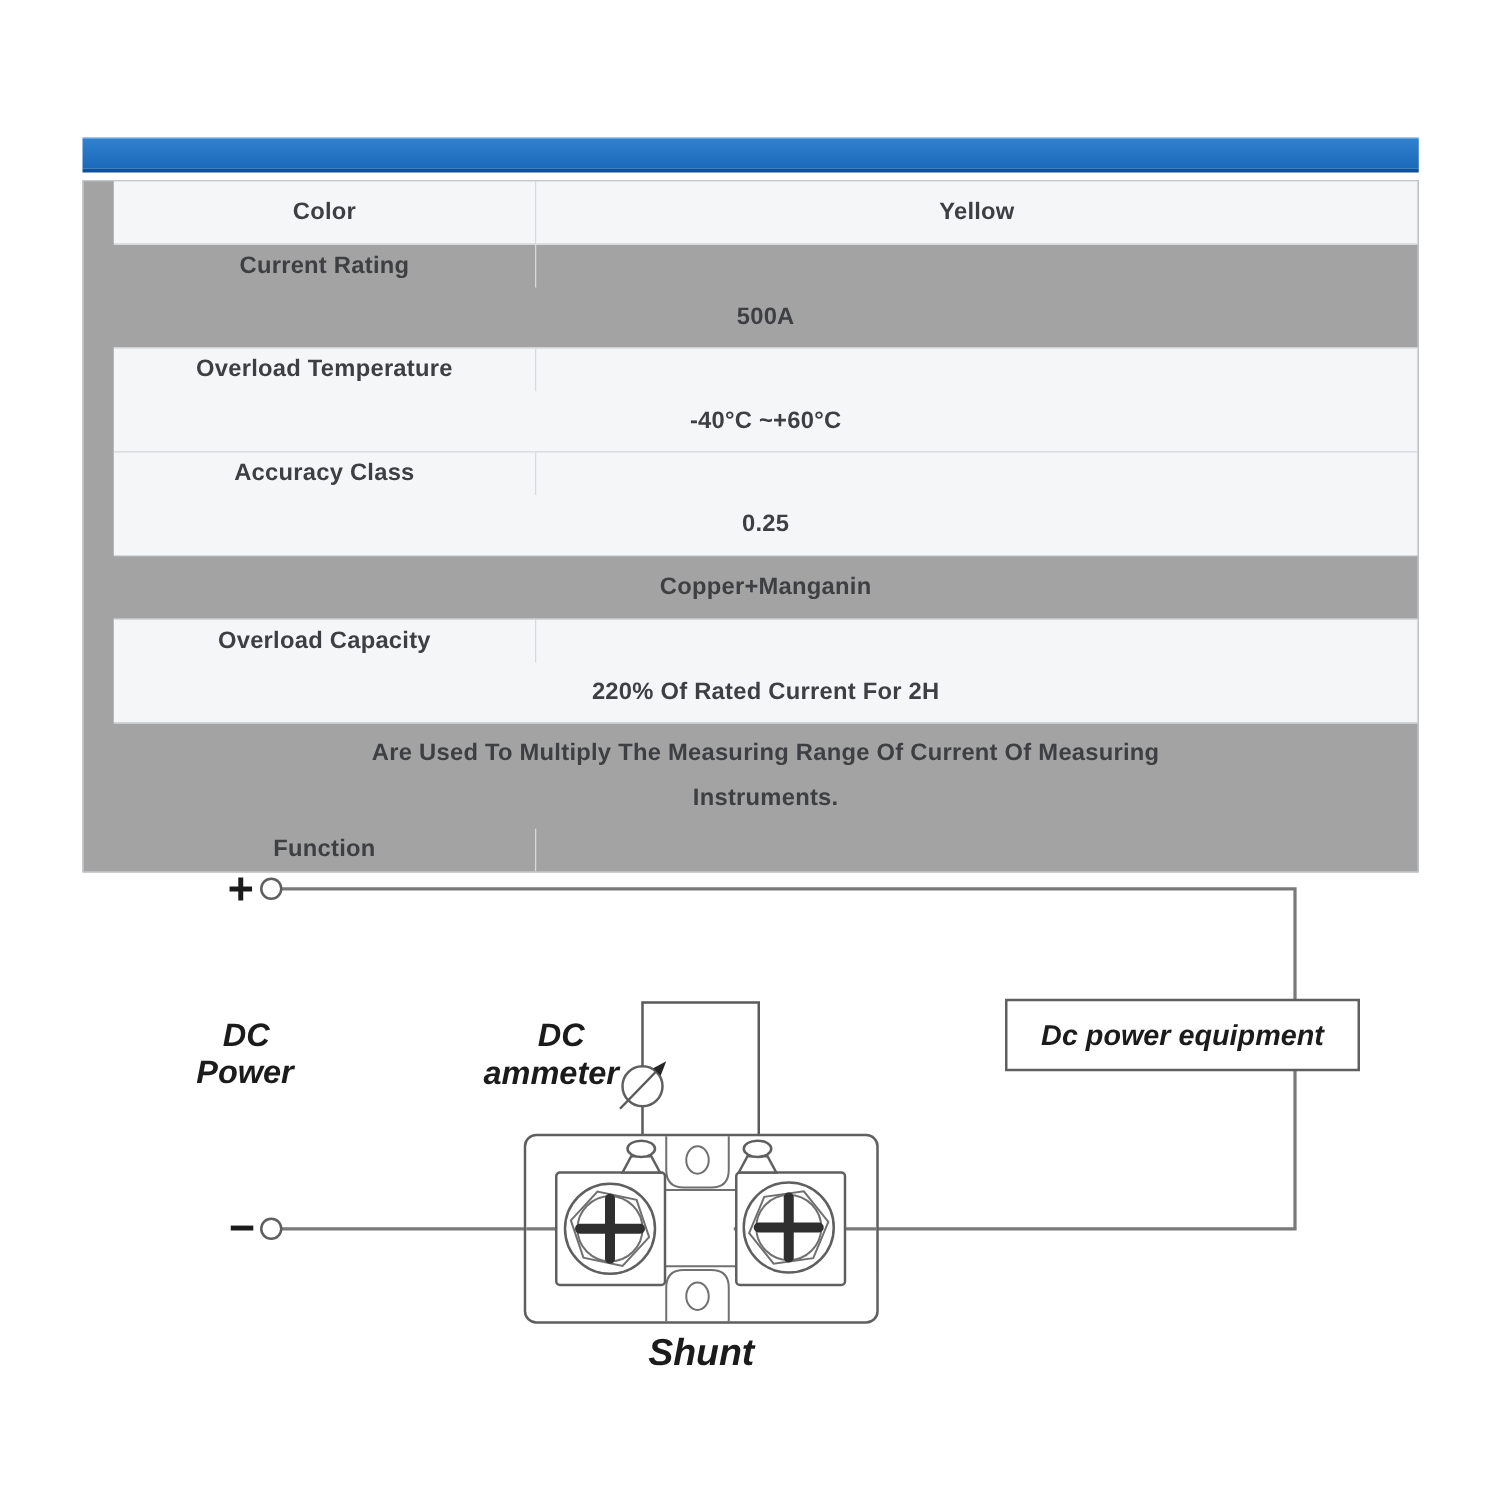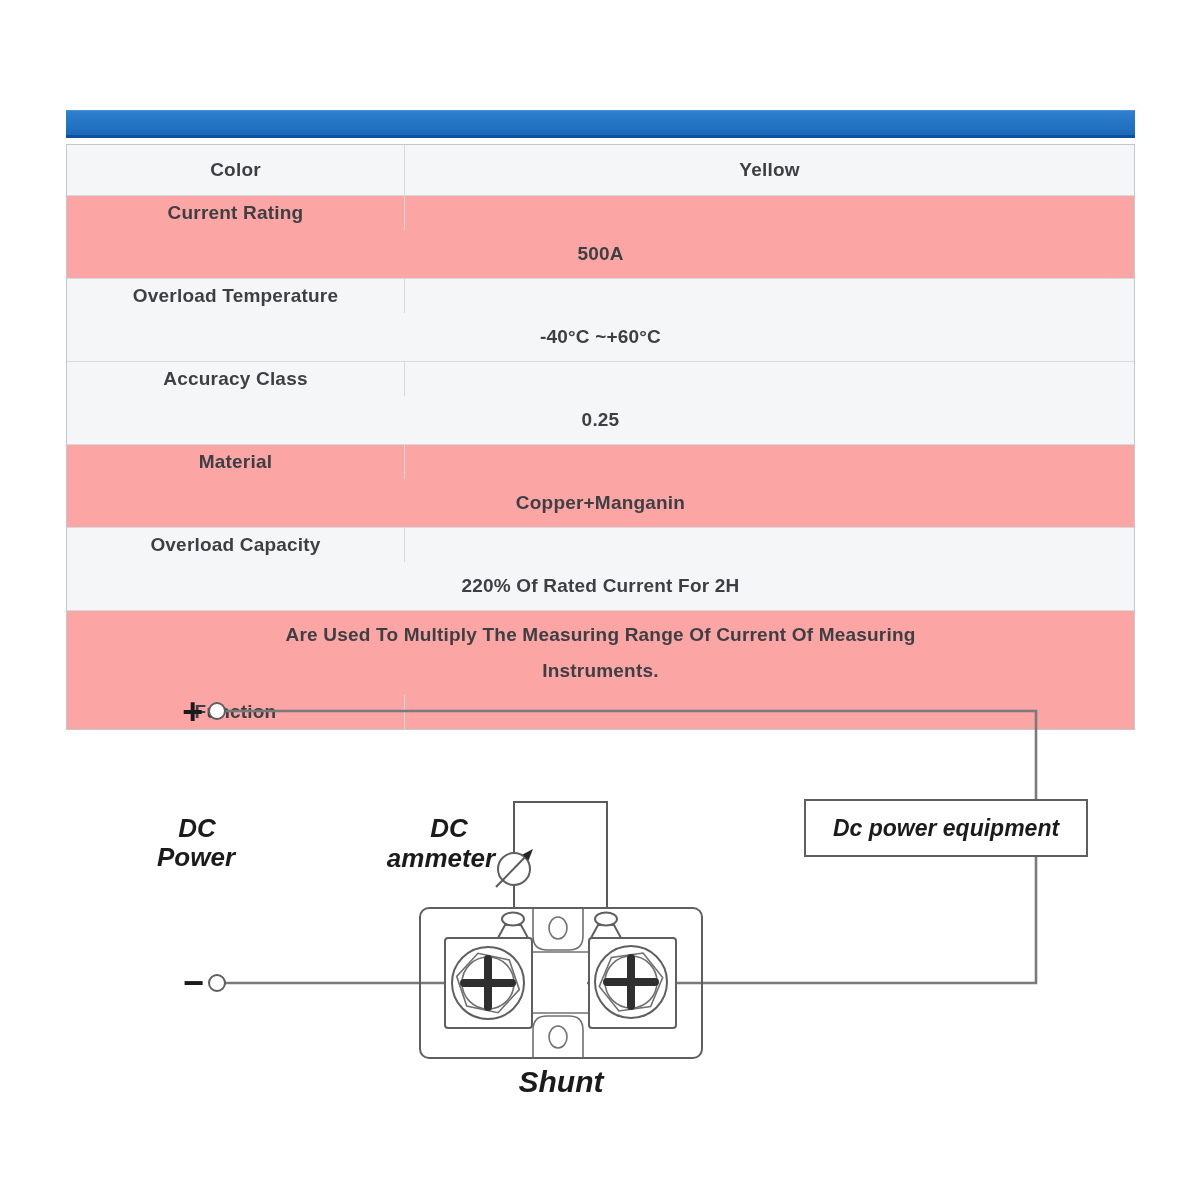--- a/index.html
+++ b/index.html
@@ -11,21 +11,22 @@
   .spec-table{position:absolute;left:66px;top:110px;width:1069px;}
   .spec-header{
     height:24px;
     background:linear-gradient(#2f81cf,#1b69ba);
     border-bottom:3px solid #0f509e;
     border-top:1px solid #4a90d4;
   }
   .spec-body{
     margin-top:6px;
     border:1px solid #c3c8cd;
-    background:#fca5a5;
+    background:#a3a3a3;
+    padding-left:24px;
   }
   .spec-row{display:flex;align-items:stretch;min-height:50px;}
   .spec-row + .spec-row{border-top:1px solid #d6dadd;flex-direction:column;}
   .spec-row.alt{background:#f5f6f8;}
   .spec-row.tall{min-height:82px;}
   .cell{
     display:flex;align-items:center;justify-content:center;
     font-size:19px;font-weight:700;color:#3d3f42;letter-spacing:.2px;
     text-align:center;
   }
@@ -68,21 +69,20 @@
             <span>-40°C ~+60°C</span>
           </div>
       </div>
       <div class="spec-row alt">
         <div class="cell cell-label">Accuracy Class</div>
         <div class="cell cell-value">
             <span>0.25</span>
           </div>
       </div>
       <div class="spec-row">
-        <div class="cell cell-label">Material</div>
         <div class="cell cell-value">
             <span>Copper+Manganin</span>
           </div>
       </div>
       <div class="spec-row alt">
         <div class="cell cell-label">Overload Capacity</div>
         <div class="cell cell-value">
             <span>220% Of Rated Current For 2H</span>
           </div>
       </div>

